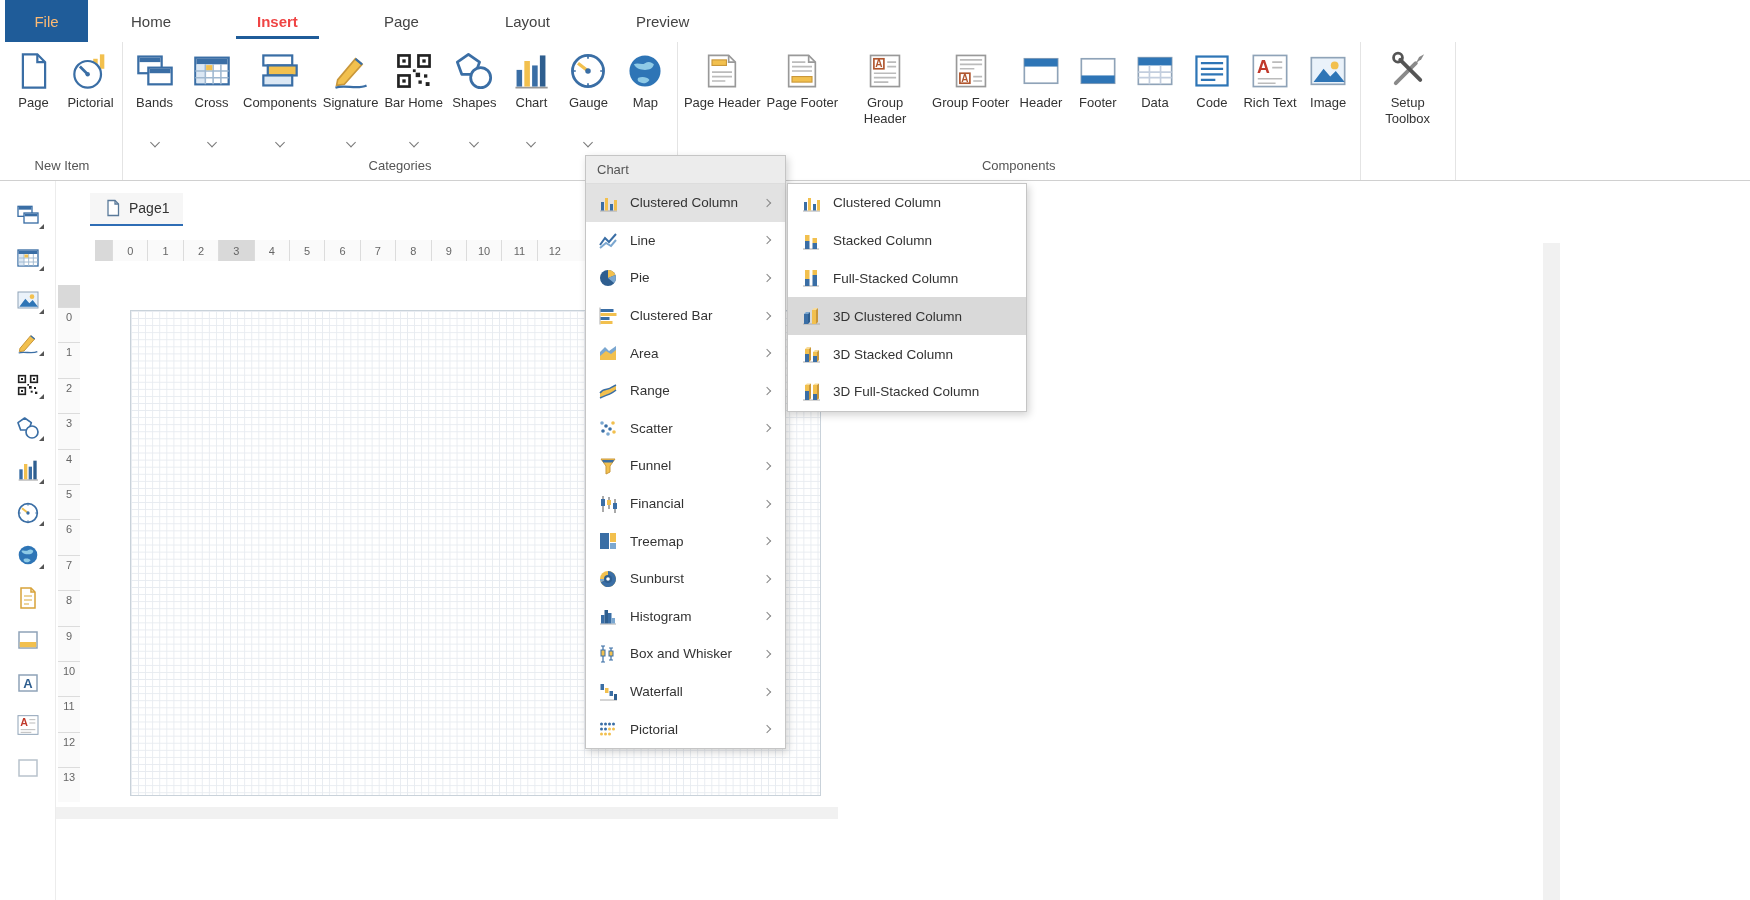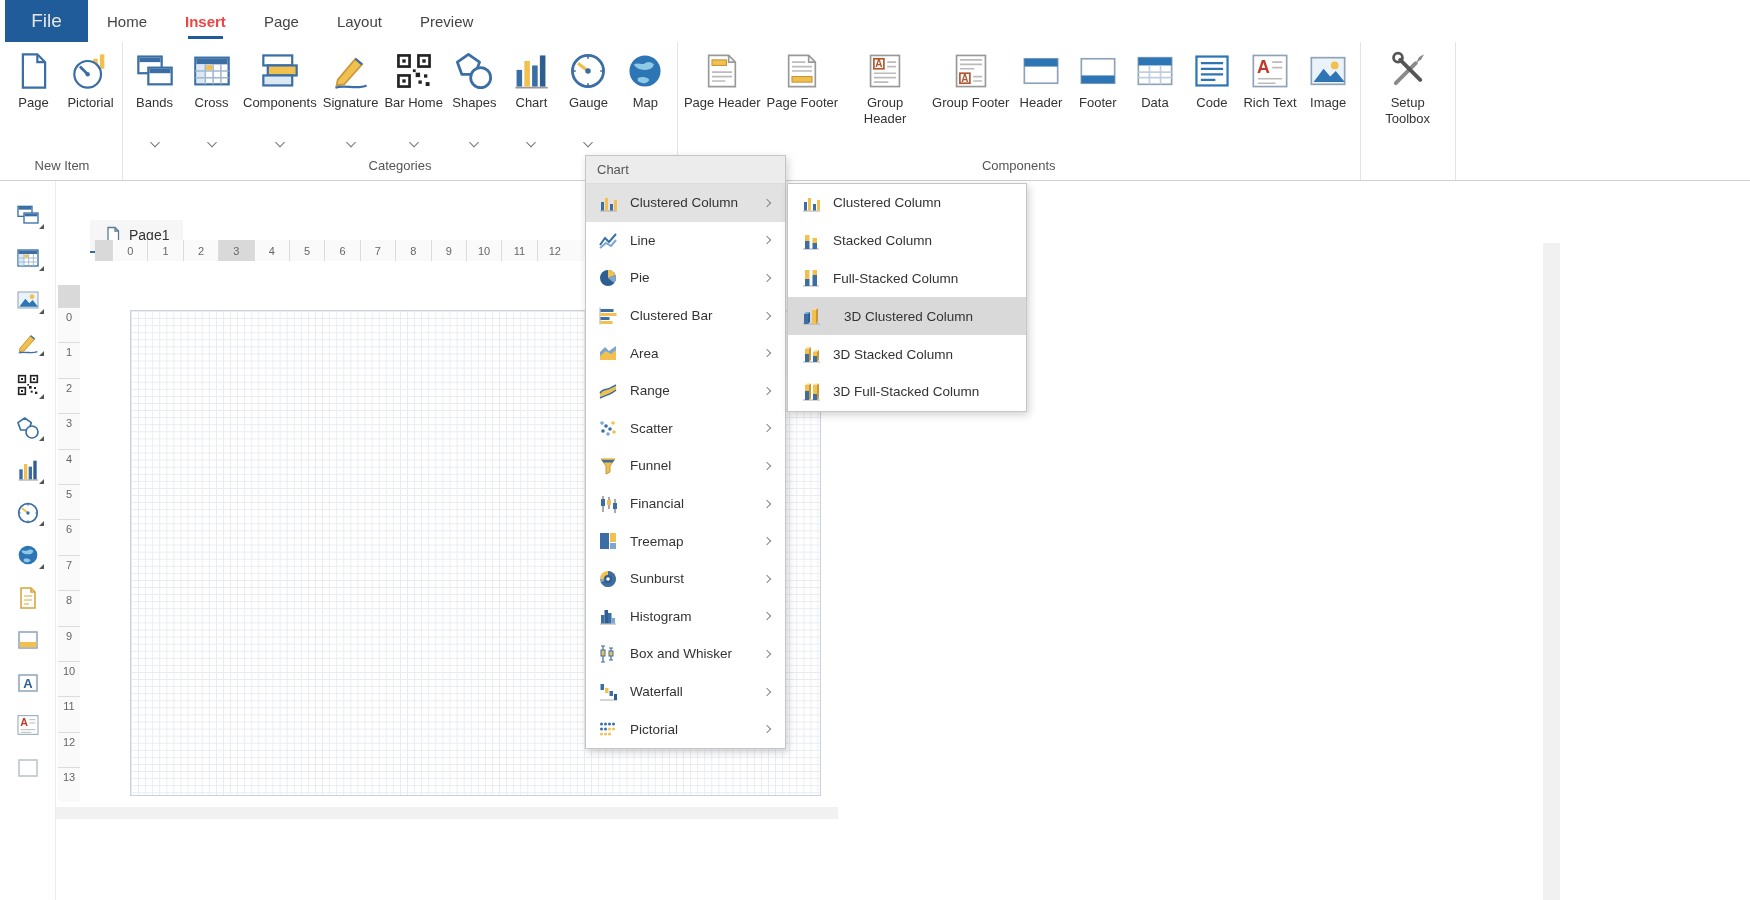--- a/index.html
+++ b/index.html
@@ -5,24 +5,24 @@
   * { margin:0; padding:0; box-sizing:border-box; }
   html,body { width:1750px; height:900px; }
   body {
     position:relative; overflow:hidden; background:#fff; color:#333;
     font-family:"Liberation Sans", sans-serif;
   }
 
   
   .ribbon { position:absolute; top:0; left:0; width:1750px; height:181px; background:#fff; border-bottom:1px solid #d0d0d0; z-index:5; }
   .tab-row { display:flex; align-items:stretch; height:42px; }
-  .file-btn { margin-left:5px; width:83px; background:#1f5c99; color:#e5e5e5; font-size:19px;
+  .file-btn { margin-left:5px; width:83px; background:#1f5c99; color:#fdba74; font-size:15px;
     display:flex; align-items:center; justify-content:center; cursor:pointer; }
   .tabs { display:flex; }
-  .tab { padding:0 19px; display:flex; align-items:center; font-size:15px; color:#444; cursor:pointer; position:relative; }
+  .tab { padding:0 43px; display:flex; align-items:center; font-size:15px; color:#444; cursor:pointer; position:relative; }
   .tab.active { color:#ef4444; font-weight:700; }
   .tab.active::after { content:""; position:absolute; left:22px; right:22px; bottom:3px; height:3px; background:#1f5c99; }
 
   .ribbon-body { display:flex; height:138px; padding-left:2px; }
   .rgroup { display:flex; flex-direction:column; padding:0 3px; border-right:1px solid #e4e4e4; }
   .rgroup-items { display:flex; align-items:flex-start; height:111px; }
   .ritem { position:relative; min-width:57px; max-width:88px; height:111px; padding:9px 3px 0;
     display:flex; flex-direction:column; align-items:center; cursor:pointer; }
   .ricon { width:40px; height:40px; display:block; }
   .ricon svg { width:100%; height:100%; display:block; }
@@ -37,21 +37,21 @@
   .tb-item { width:55px; height:42.5px; display:flex; align-items:center; justify-content:center; cursor:pointer; position:relative; }
   .tb-item:first-child { margin-top:13px; }
   .tb-icon { width:24px; height:24px; }
   .tb-icon svg { width:100%; height:100%; display:block; }
   .tb-item.flyout::after { content:""; position:absolute; right:11px; bottom:8px;
     border-left:5px solid transparent; border-bottom:5px solid #555; }
 
   
   .page-tabbar { position:absolute; left:90px; top:193px; display:flex; }
   .page-tab { display:flex; align-items:center; gap:7px; padding:6px 14px 7px;
-    border-bottom:2px solid #2e6db5; background:#f6f6f6; cursor:pointer;margin-top:27px; }
+    border-bottom:2px solid #2e6db5; background:#f6f6f6; cursor:pointer; }
   .pt-icon { width:18px; height:18px; }
   .pt-icon svg { width:100%; height:100%; display:block; }
   .page-tab-label { font-size:14px; color:#333; }
 
   
   .hruler { position:absolute; left:95px; top:240px; height:21px; width:512px; display:flex; background:#fafafa; overflow:hidden; }
   .hruler .lead { width:17px; background:#d9d9d9; flex:none; }
   .hcell { width:35.4px; flex:none; display:flex; align-items:center; justify-content:center;
     font-size:11px; color:#666; border-left:1px solid #dcdcdc; }
   .hcell.hl { background:#d9d9d9; }
@@ -82,21 +82,21 @@
   .mi-icon svg { width:100%; height:100%; display:block; }
   .mi-label { flex:1; font-size:13.5px; color:#333; }
   .mi-arrow { width:7px; height:7px; position:relative; flex:none; margin-right:4px; }
   .mi-arrow::after { content:""; position:absolute; left:0; top:0.5px; width:5px; height:5px;
     border-top:1.6px solid #888; border-right:1.6px solid #888; transform:rotate(45deg); }
 
   
   .chart-submenu { position:absolute; left:787px; top:183px; width:240px; background:#fff;
     border:1px solid #c5c5c5; box-shadow:2px 3px 8px rgba(0,0,0,0.18); z-index:21; }
   .submenu-item { height:37.8px; display:flex; align-items:center; padding:0 10px 0 13px; cursor:pointer; }
-  .submenu-item.hl { background:#d9d9d9;gap:11px; }
+  .submenu-item.hl { background:#d9d9d9; }
 </style>
 </head>
 <body>
 
 <div class="ribbon">
   <div class="tab-row">
     <div class="file-btn">File</div>
     <div class="tabs" id="ribbon-tabs">
         <div class="tab">Home</div>
         <div class="tab active">Insert</div>

